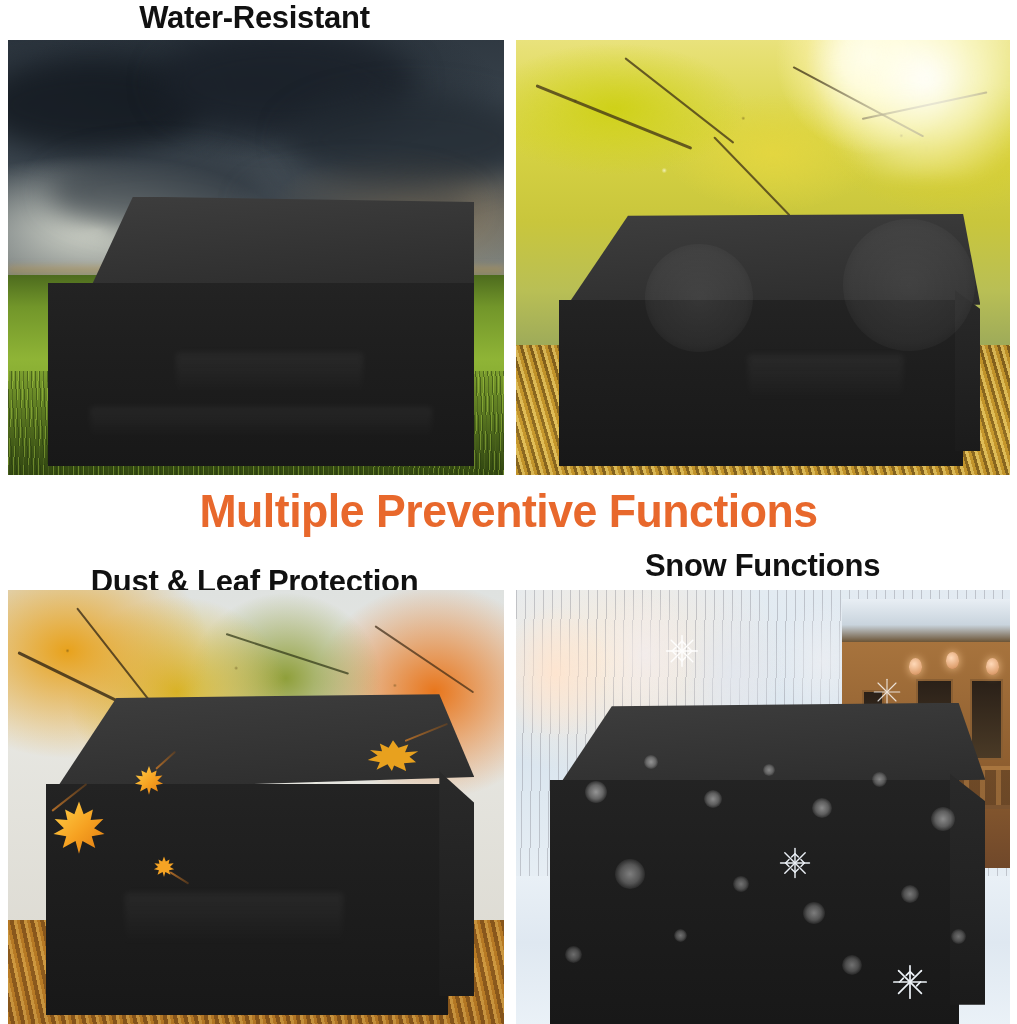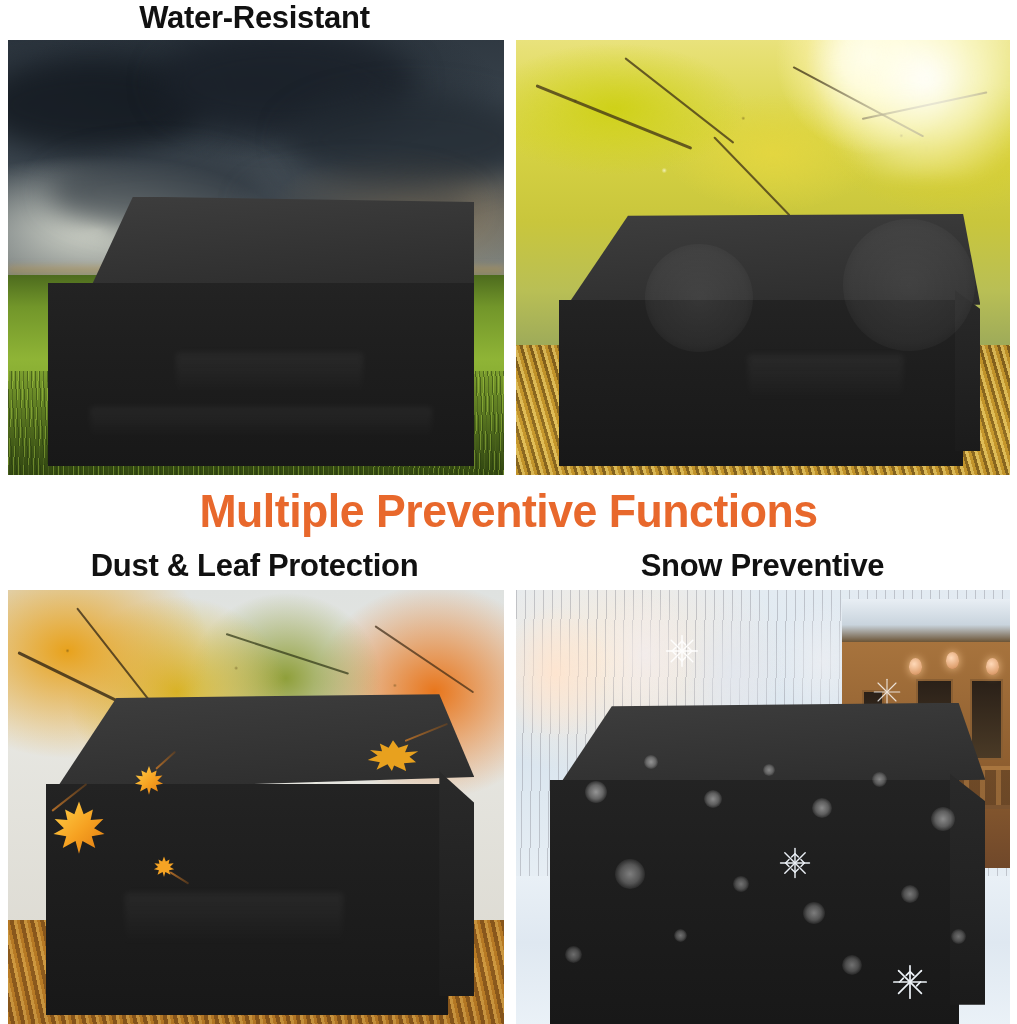--- a/index.html
+++ b/index.html
@@ -28,21 +28,21 @@
     width: 509px;
     text-align: center;
     font-size: 31px;
     font-weight: bold;
     color: #111111;
     letter-spacing: -0.3px;
     white-space: nowrap;
   }
   .cap-tl { left: 0;   top: 0px; }
   .cap-tr { left: 508px; top: 0px; }
-  .cap-bl { left: 0;   top: 548px; }
+  .cap-bl { left: 0;   top: 564px; }
   .cap-br { left: 508px; top: 548px; }
 
   .headline {
     position: absolute;
     left: 0; top: 484px;
     width: 1017px;
     text-align: center;
     font-size: 46px;
     font-weight: bold;
     color: #e8682c;
@@ -364,21 +364,21 @@
     </div>
 
     <div class="maple" style="left:72%;top:34%;width:56px;height:34px;">
       <div class="stem" style="left:40px;top:2px;width:46px;transform:rotate(-22deg);"></div>
       <svg viewBox="0 0 100 62" width="56" height="34">
         <path fill="#e8a11e" d="M50 4 L60 18 L78 12 L72 26 L96 24 L80 34 L92 44 L70 46 L74 60 L52 50 L48 60 L40 48 L20 58 L26 44 L4 40 L22 32 L8 22 L30 24 L26 10 L42 18 Z"></path>
       </svg>
     </div>
   </div>
 
-  <div class="panel-caption cap-br">Snow Preventive</div>
+  <div class="panel-caption cap-br">Snow Functions</div>
 
   <div class="panel p-br">
     <div class="scene">
       <div class="snow-scene"></div>
       <div class="snow-trees"></div>
       <div class="snow-ground"></div>
 
       <div class="cabin">
         <div class="cabin-roof"></div>
         <div class="cabin-window" style="left:12%;top:34%;width:13%;height:26%;"></div>

